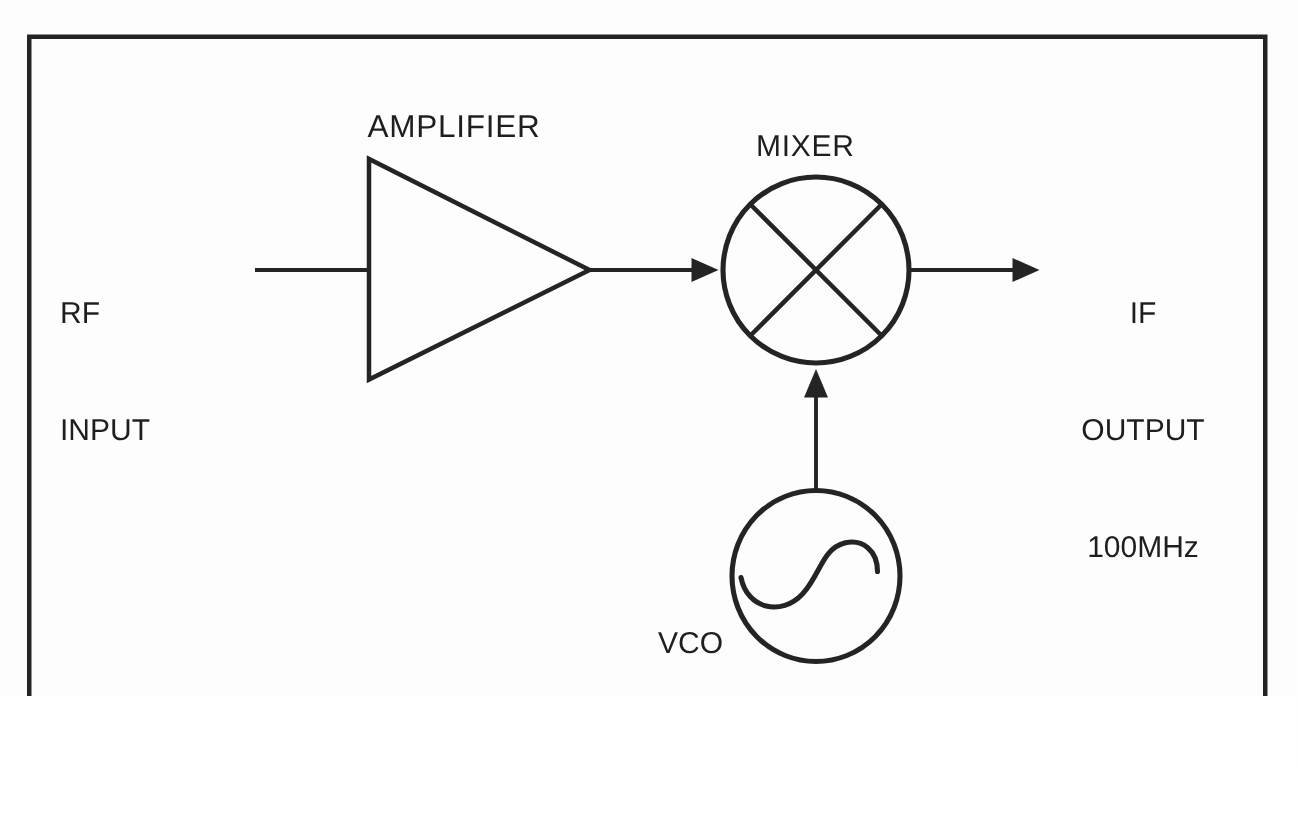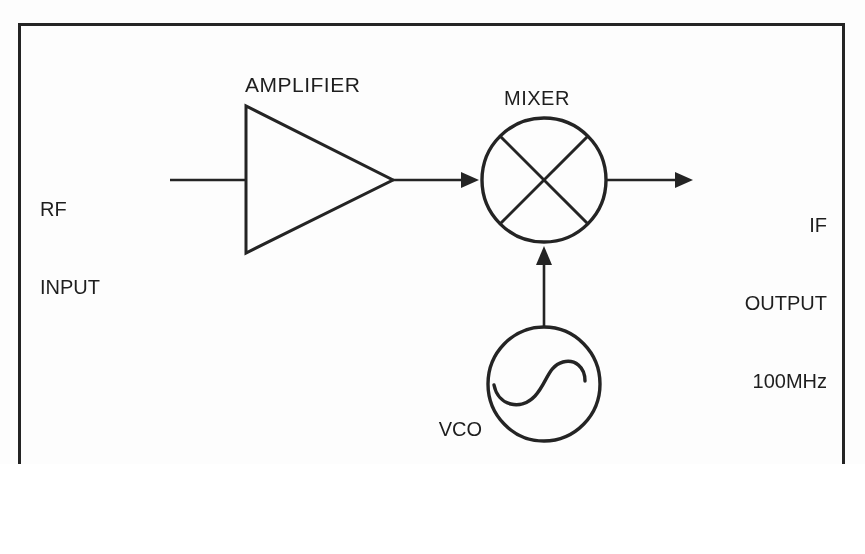--- a/index.html
+++ b/index.html
@@ -15,21 +15,21 @@
   .lbl{
     position:absolute;
     color:#1e1e1e;
     font-size:20px;
     line-height:26px;
     white-space:pre;
   }
   .lbl-amplifier{left:245px;top:72px;font-size:21px;letter-spacing:0.5px;}
   .lbl-mixer{left:504px;top:85px;letter-spacing:0.5px;}
   .lbl-rf{left:40px;top:144px;width:126px;text-align:left;}
-  .lbl-if{left:697px;top:160px;width:130px;text-align:right;}
+  .lbl-if{left:697px;top:144px;width:130px;text-align:center;}
   .lbl-vco{left:378px;top:362px;width:104px;text-align:right;line-height:27px;}
   .caption{
     position:absolute;
     left:16px;top:497px;
     width:840px;
     color:#c2410c;
     font-size:29px;
     font-weight:bold;
     letter-spacing:0.5px;
     white-space:nowrap;

